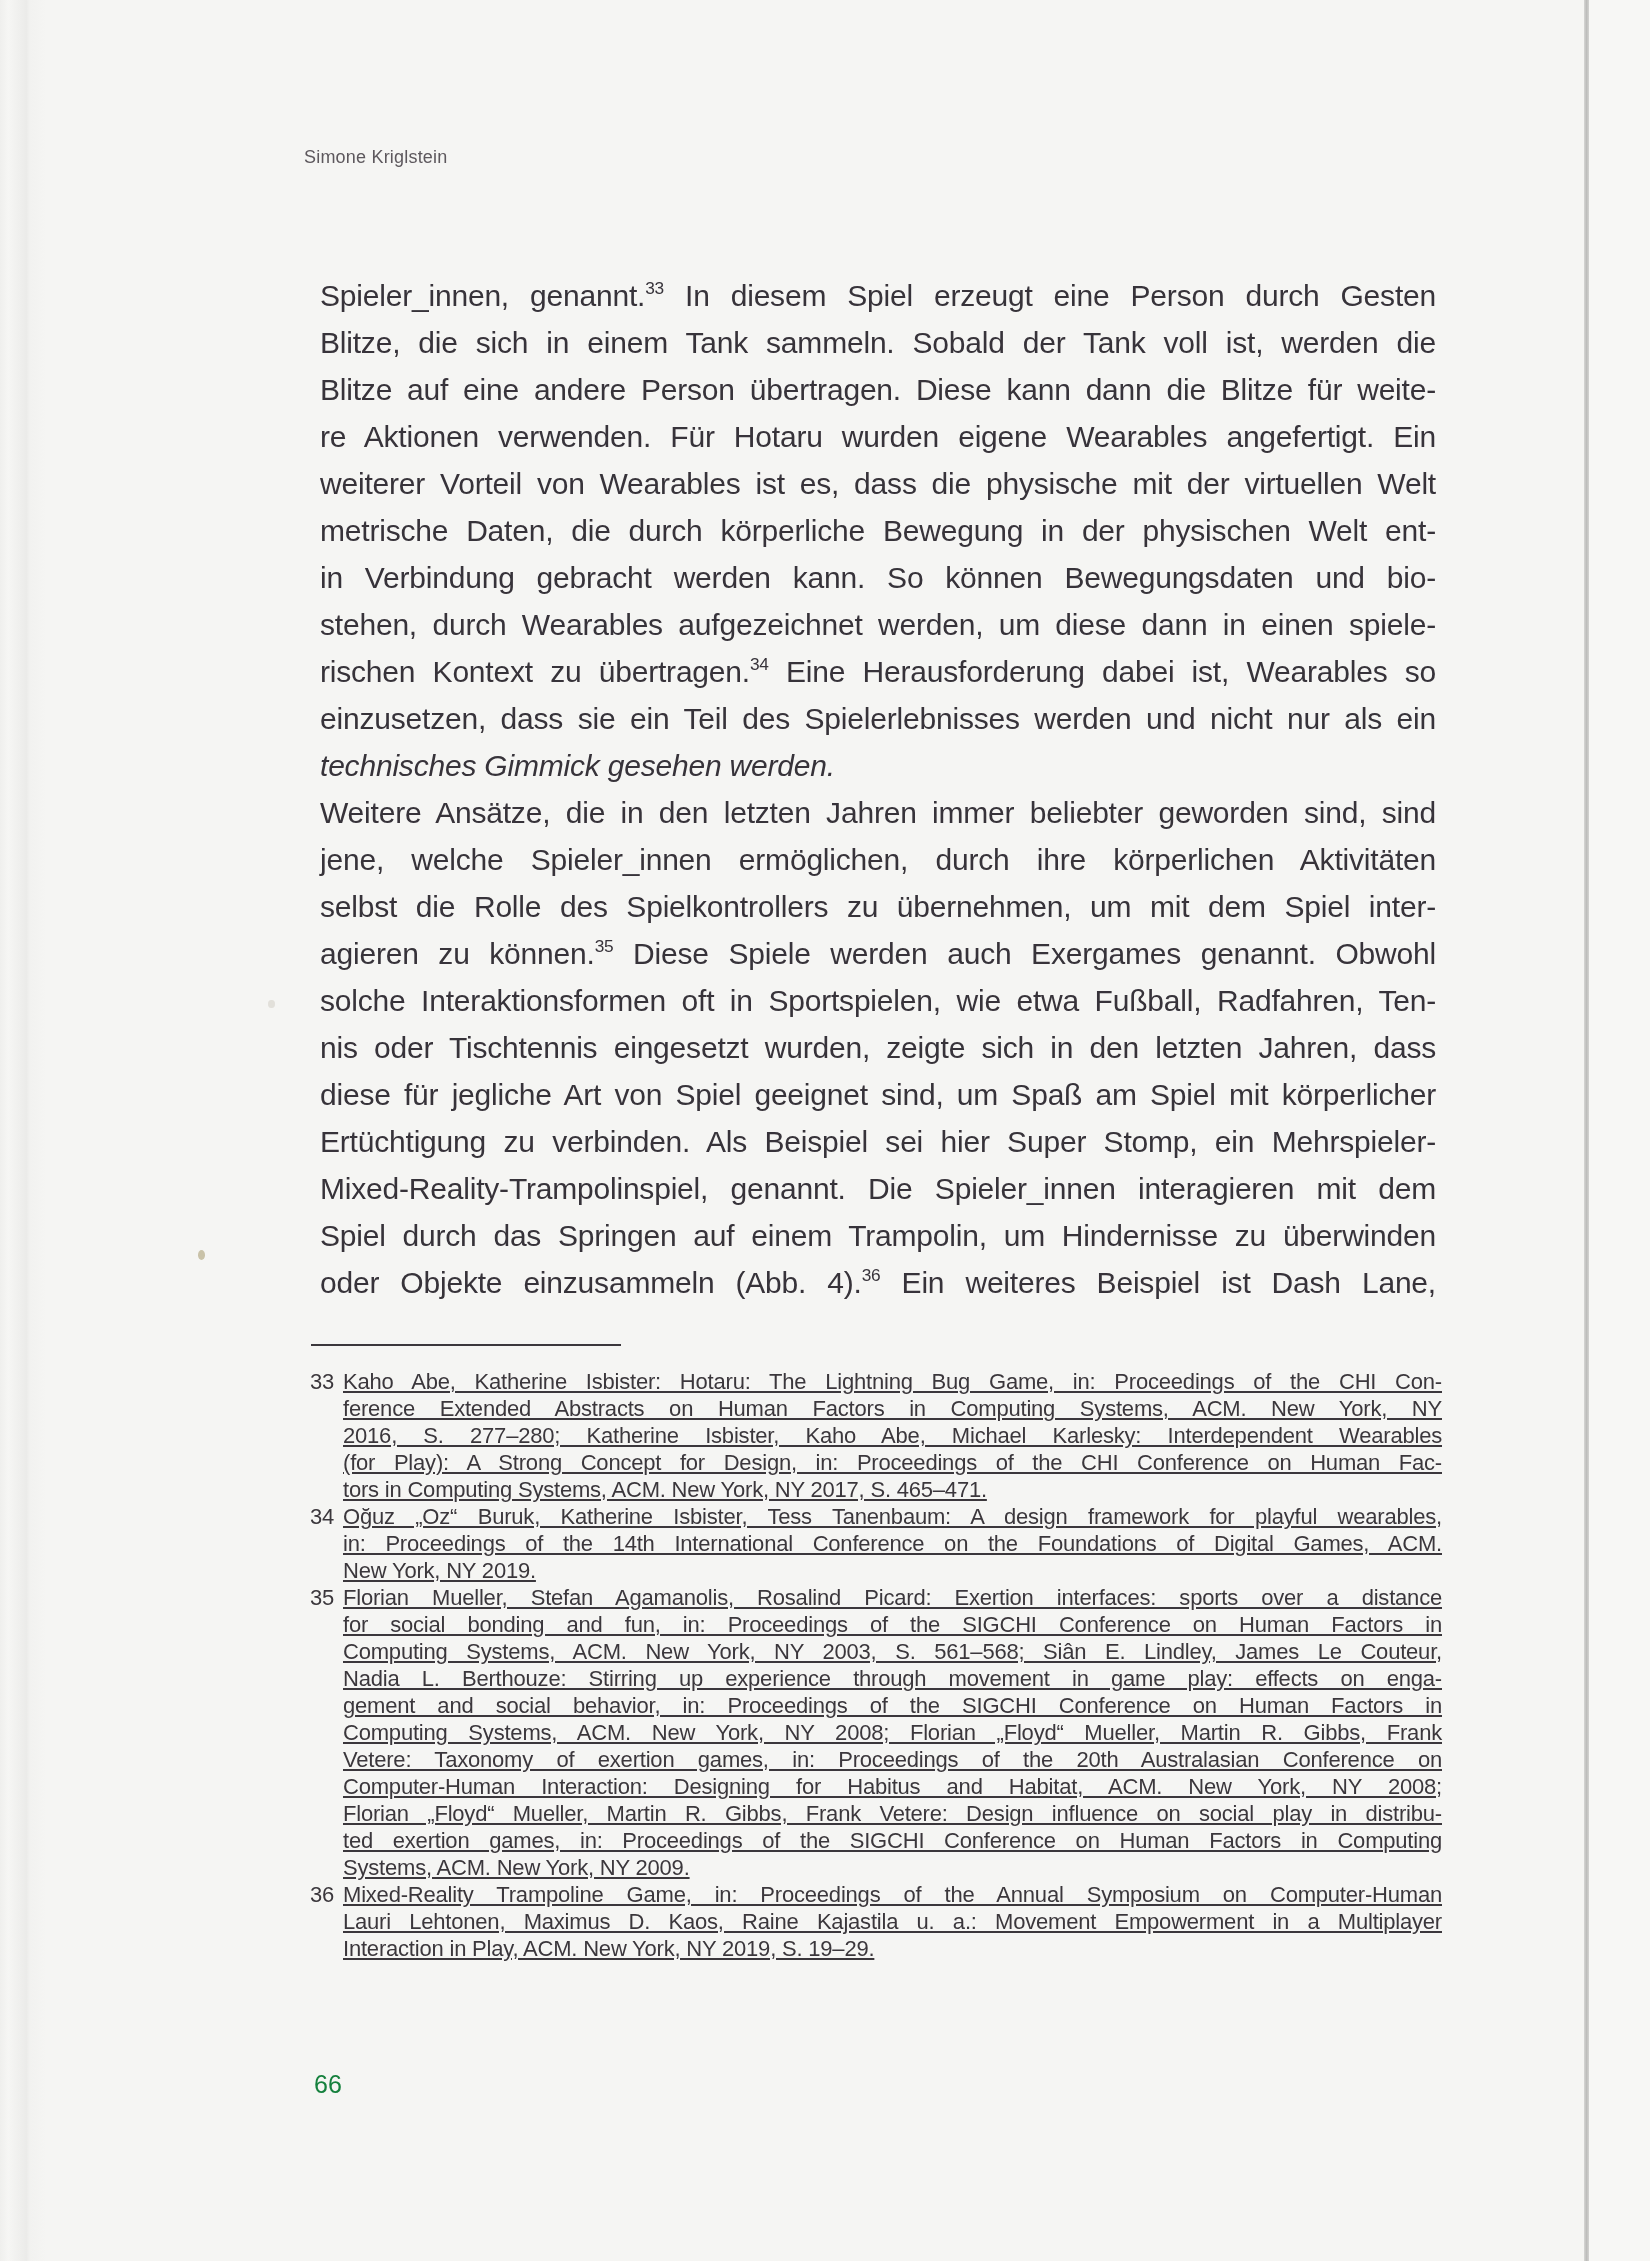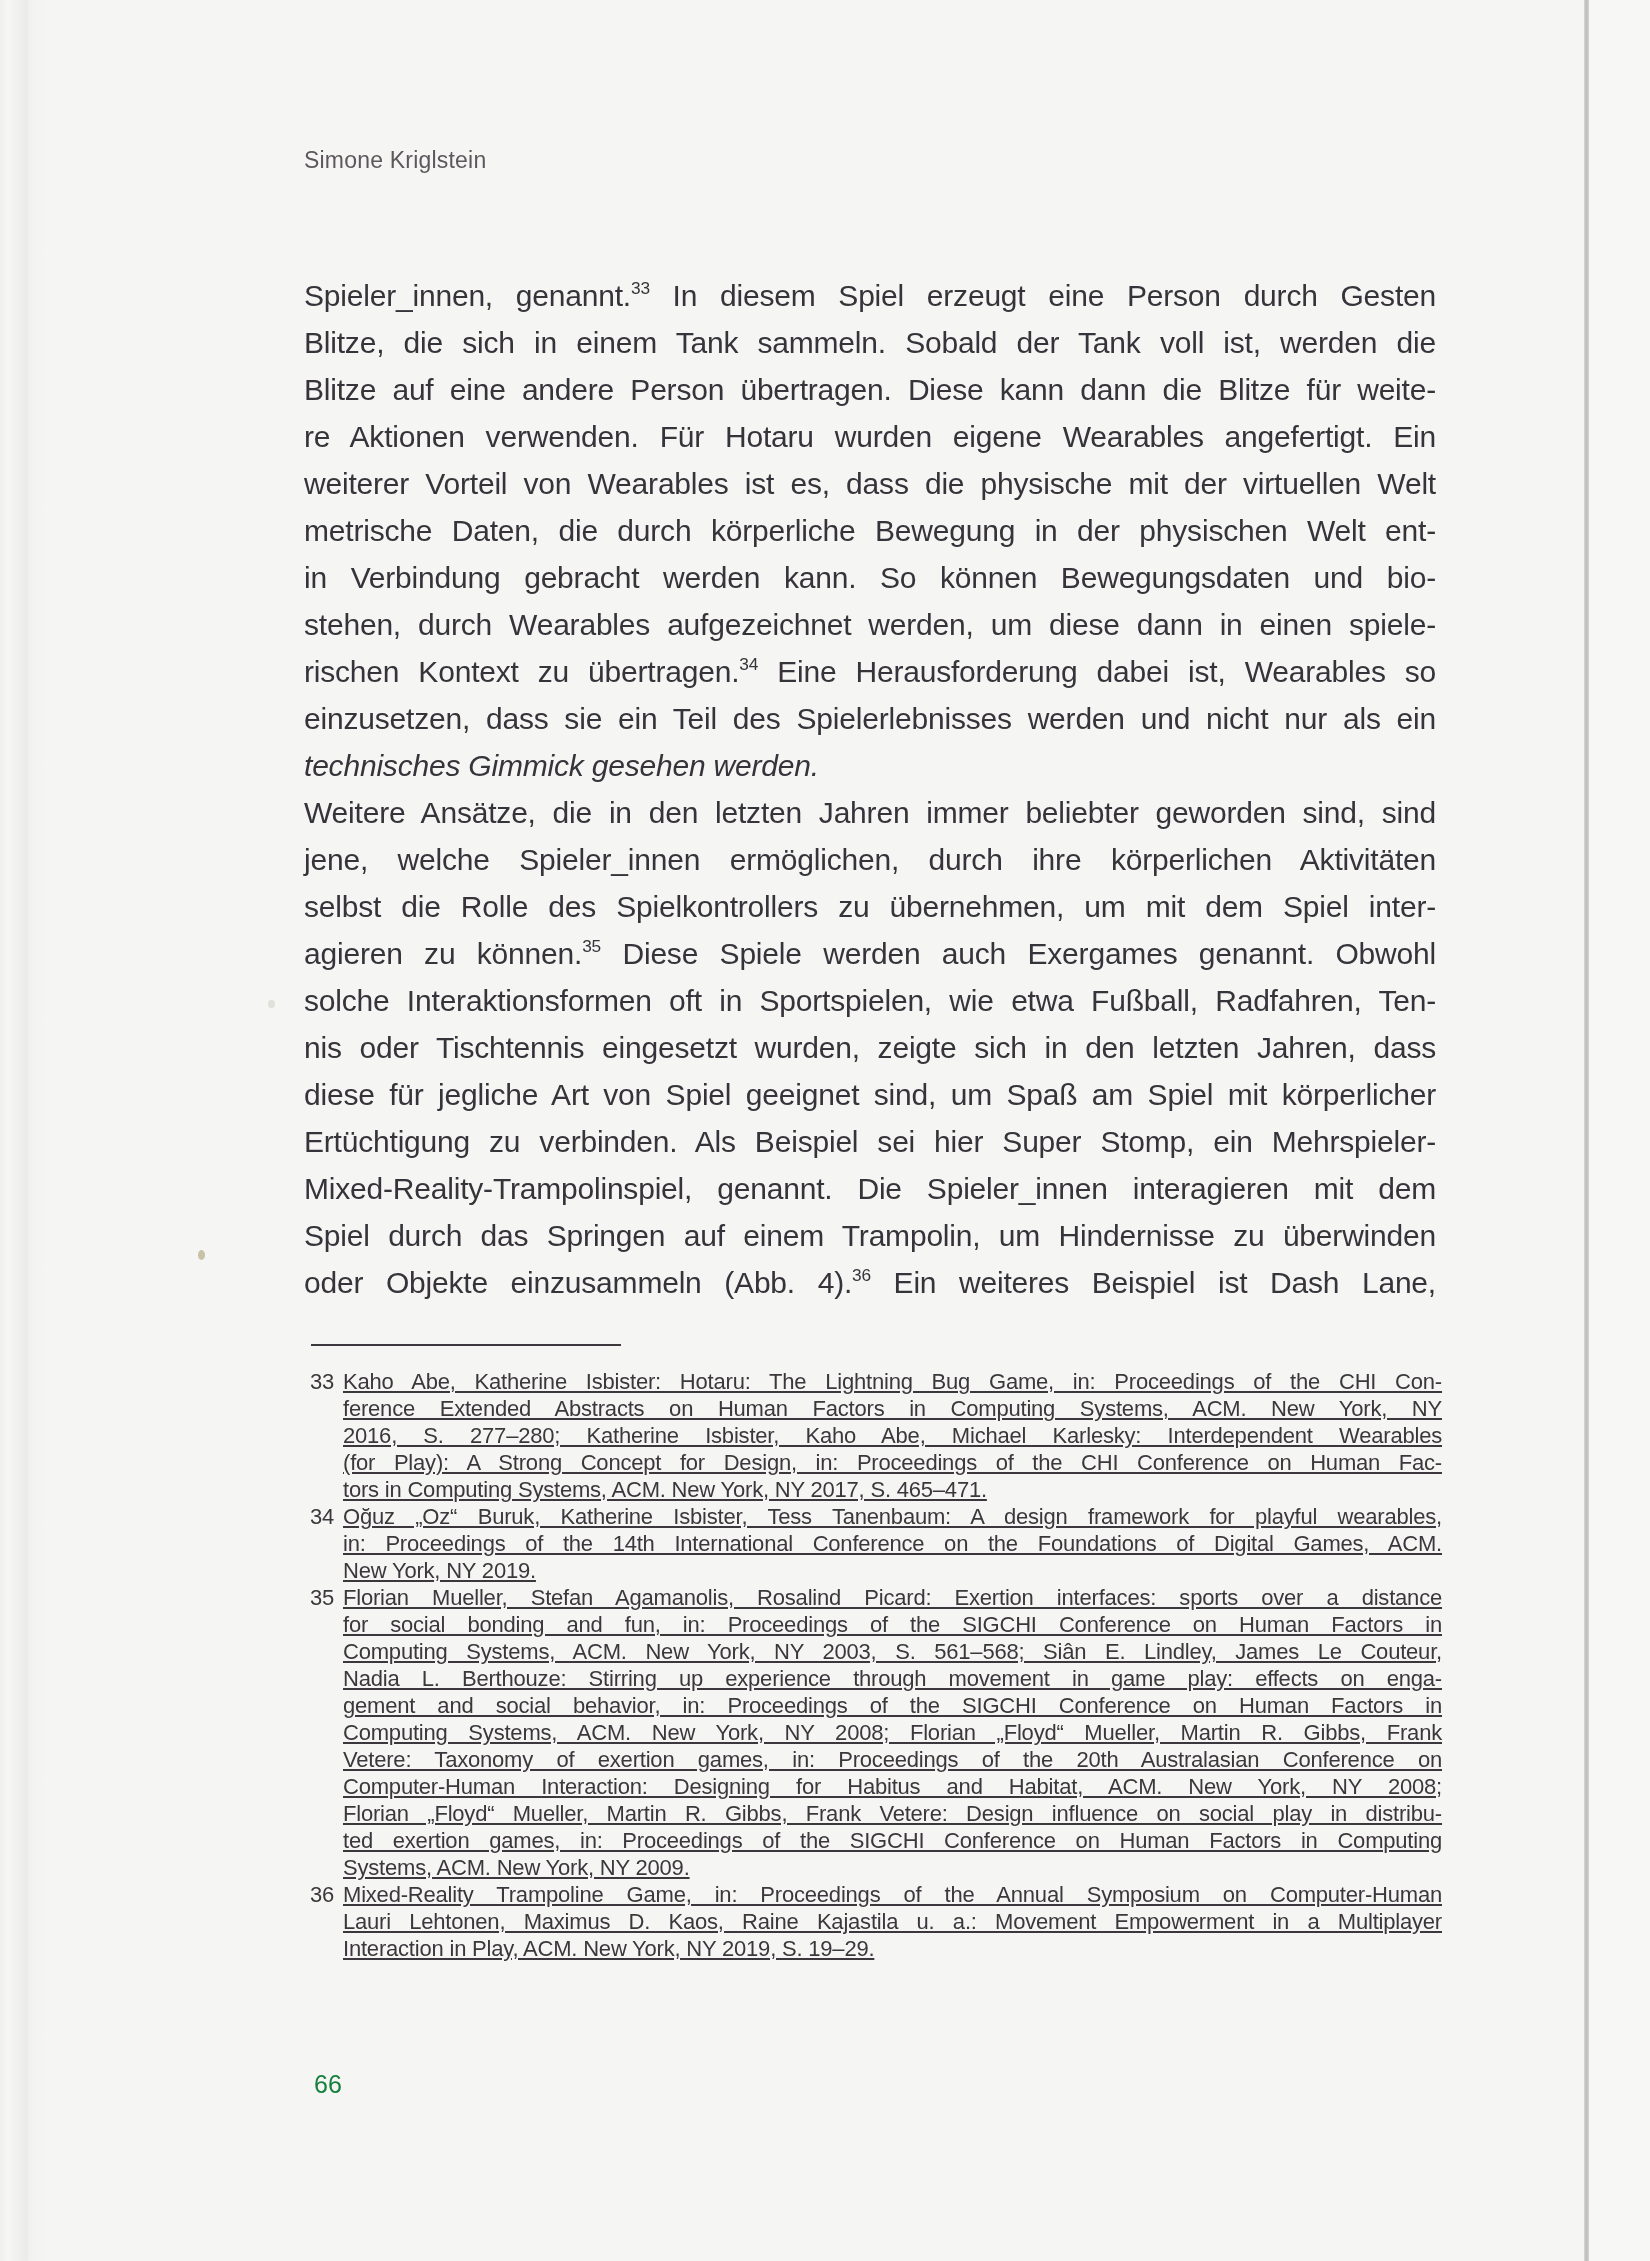--- a/index.html
+++ b/index.html
@@ -32,21 +32,21 @@
     .page-edge-right {
       position: absolute;
       left: 1589px; top: 0;
       width: 62px; height: 2261px;
       background: #f7f7f5;
     }
     .running-head {
       position: absolute;
       left: 304px;
       top: 147px;
-      font-size: 23px;
+      font-size: 18px;
       color: #5d585d;
       letter-spacing: 0.2px;
     }
     .body-text {
       position: absolute;
       left: 304px;
       top: 272px;
       width: 1132px;
       font-size: 30px;
       line-height: 47px;
@@ -57,20 +57,21 @@
       margin: 0;
       text-align: justify;
       text-align-last: left;
     }
     .line {
       display: block;
       white-space: nowrap;
       text-align: justify;
       text-align-last: justify;
       height: 47px;
+      margin-left: 16px;
     }
     .line.last {
       text-align-last: left;
       font-style: italic;
     }
     sup {
       font-size: 17.3px;
       line-height: 0;
       vertical-align: 11.6px;
     }

